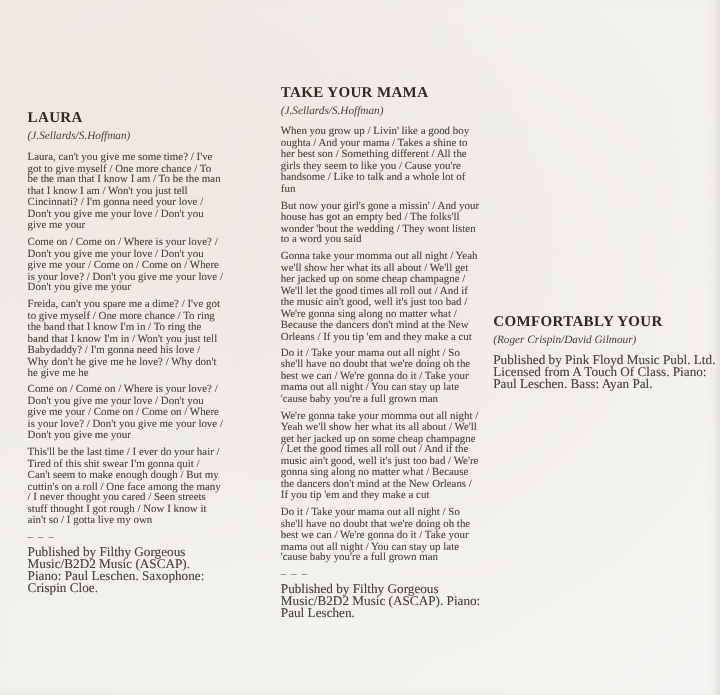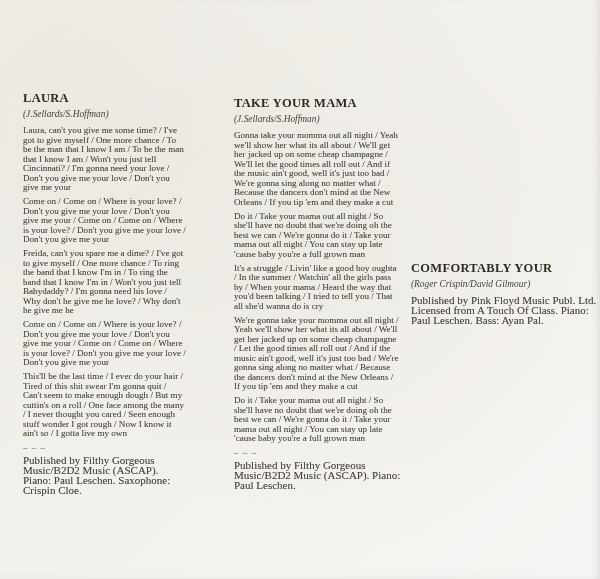--- a/index.html
+++ b/index.html
@@ -79,33 +79,34 @@
 <div class="sheet">
 
   <div class="col col-1">
     <h2 class="song-title">LAURA</h2>
     <p class="song-credit">(J.Sellards/S.Hoffman)</p>
     <div class="lyrics">
         <p class="lyric">Laura, can't you give me some time? / I've got to give myself / One more chance / To be the man that I know I am / To be the man that I know I am / Won't you just tell Cincinnati? / I'm gonna need your love / Don't you give me your love / Don't you give me your</p>
         <p class="lyric">Come on / Come on / Where is your love? / Don't you give me your love / Don't you give me your / Come on / Come on / Where is your love? / Don't you give me your love / Don't you give me your</p>
         <p class="lyric">Freida, can't you spare me a dime? / I've got to give myself / One more chance / To ring the band that I know I'm in / To ring the band that I know I'm in / Won't you just tell Babydaddy? / I'm gonna need his love / Why don't he give me he love? / Why don't he give me he</p>
         <p class="lyric">Come on / Come on / Where is your love? / Don't you give me your love / Don't you give me your / Come on / Come on / Where is your love? / Don't you give me your love / Don't you give me your</p>
-        <p class="lyric">This'll be the last time / I ever do your hair / Tired of this shit swear I'm gonna quit / Can't seem to make enough dough / But my cuttin's on a roll / One face among the many / I never thought you cared / Seen enough stuff wonder I got rough / Now I know it ain't so / I gotta live my own</p>
+        <p class="lyric">This'll be the last time / I ever do your hair / Tired of this shit swear I'm gonna quit / Can't seem to make enough dough / But my cuttin's on a roll / One face among the many / I never thought you cared / Seen streets stuff thought I got rough / Now I know it ain't so / I gotta live my own</p>
       </div>
     <div class="separator">– – –</div>
     <p class="publisher">Published by Filthy Gorgeous Music/B2D2 Music (ASCAP). Piano: Paul Leschen. Saxophone: Crispin Cloe.</p>
   </div>
 
   <div class="col col-2">
     <h2 class="song-title">TAKE YOUR MAMA</h2>
     <p class="song-credit">(J.Sellards/S.Hoffman)</p>
     <div class="lyrics">
+        <p class="lyric">When you grow up / Livin' like a good boy oughta / And your mama / Takes a shine to her best son / Something different / All the girls they seem to like you / Cause you're handsome / Like to talk and a whole lot of fun</p>
+        <p class="lyric">But now your girl's gone a missin' / And your house has got an empty bed / The folks'll wonder 'bout the wedding / They wont listen to a word you said</p>
         <p class="lyric">Gonna take your momma out all night / Yeah we'll show her what its all about / We'll get her jacked up on some cheap champagne / We'll let the good times all roll out / And if the music ain't good, well it's just too bad / We're gonna sing along no matter what / Because the dancers don't mind at the New Orleans / If you tip 'em and they make a cut</p>
         <p class="lyric">Do it / Take your mama out all night / So she'll have no doubt that we're doing oh the best we can / We're gonna do it / Take your mama out all night / You can stay up late 'cause baby you're a full grown man</p>
-        <p class="lyric">It's a struggle / Livin' like a good boy oughta / In the summer / Watchin' all the girls pass by / When your mama / Heard the way that you'd been talking / I tried to tell you / That all she'd wanna do is cry</p>
         <p class="lyric">We're gonna take your momma out all night / Yeah we'll show her what its all about / We'll get her jacked up on some cheap champagne / Let the good times all roll out / And if the music ain't good, well it's just too bad / We're gonna sing along no matter what / Because the dancers don't mind at the New Orleans / If you tip 'em and they make a cut</p>
         <p class="lyric">Do it / Take your mama out all night / So she'll have no doubt that we're doing oh the best we can / We're gonna do it / Take your mama out all night / You can stay up late 'cause baby you're a full grown man</p>
       </div>
     <div class="separator">– – –</div>
     <p class="publisher">Published by Filthy Gorgeous Music/B2D2 Music (ASCAP). Piano: Paul Leschen.</p>
   </div>
 
   <div class="col col-3">
     <h2 class="song-title">COMFORTABLY YOUR</h2>
     <p class="song-credit">(Roger Crispin/David Gilmour)</p>

